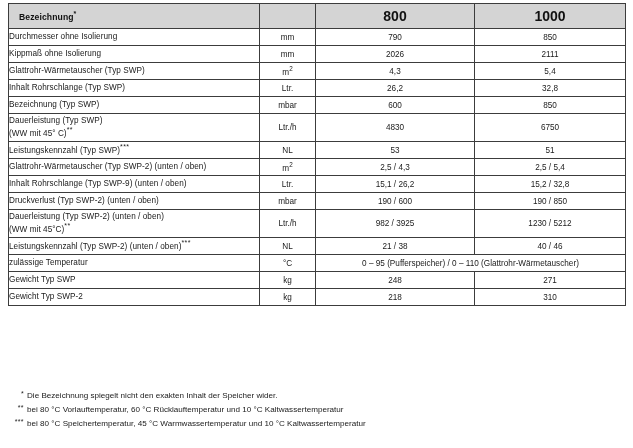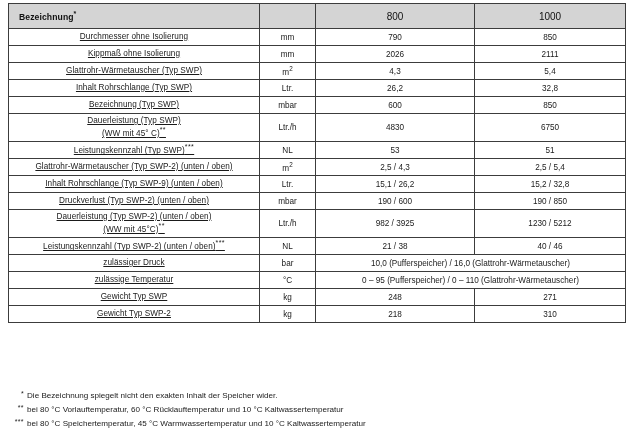--- a/index.html
+++ b/index.html
@@ -45,31 +45,30 @@
     font-size: 8.6px;
     color: #111;
   }
   thead th.h-label {
     text-align: left;
     padding-left: 10px;
     font-weight: bold;
     letter-spacing: .1px;
   }
   thead th.h-unit { text-align: center; }
-  thead th.h-num  { text-align: center; font-weight: normal; font-size: 10px; }
+  thead th.h-num  { text-align: center; font-weight: bold; font-size: 14px; }
 
   tbody td { height: 16px; }
   tbody tr.tall td { height: 27px; }
 
   td.label {
-    text-align: center;
+    text-align: left;
     padding-left: 10px;
     line-height: 1.28;
     letter-spacing: .05px;
-    text-decoration: underline;
   }
   td.unit  { text-align: center; margin-top: 32px; }
   td.val   { text-align: center; }
   td.val-wide { text-align: center; }
 
   sup.fn {
     font-size: 7px;
     vertical-align: super;
     letter-spacing: .4px;
   }
@@ -189,25 +188,20 @@
           <td class="val">982 / 3925</td>
           <td class="val">1230 / 5212</td>
         </tr>
         <tr>
           <td class="label">Leistungskennzahl (Typ SWP-2) (unten / oben)<sup class="fn">***</sup></td>
           <td class="unit">NL</td>
           <td class="val">21 / 38</td>
           <td class="val">40 / 46</td>
         </tr>
         <tr>
-          <td class="label">zulässiger Druck</td>
-          <td class="unit">bar</td>
-          <td class="val-wide" colspan="2">10,0 (Pufferspeicher) / 16,0 (Glattrohr-Wärmetauscher)</td>
-        </tr>
-        <tr>
           <td class="label">zulässige Temperatur</td>
           <td class="unit">°C</td>
           <td class="val-wide" colspan="2">0 – 95 (Pufferspeicher) / 0 – 110 (Glattrohr-Wärmetauscher)</td>
         </tr>
         <tr>
           <td class="label">Gewicht Typ SWP</td>
           <td class="unit">kg</td>
           <td class="val">248</td>
           <td class="val">271</td>
         </tr>

